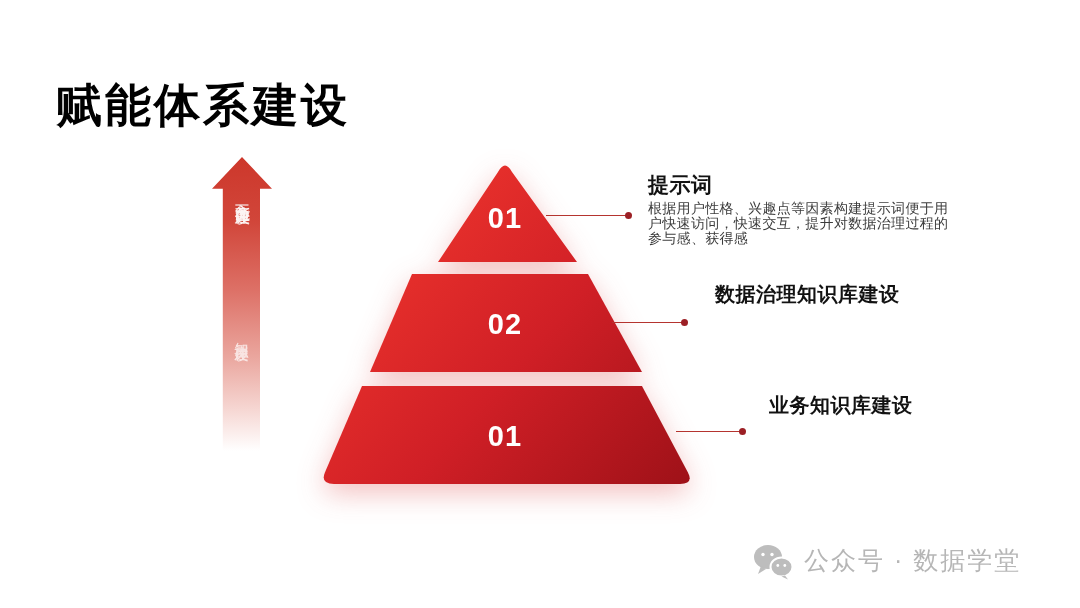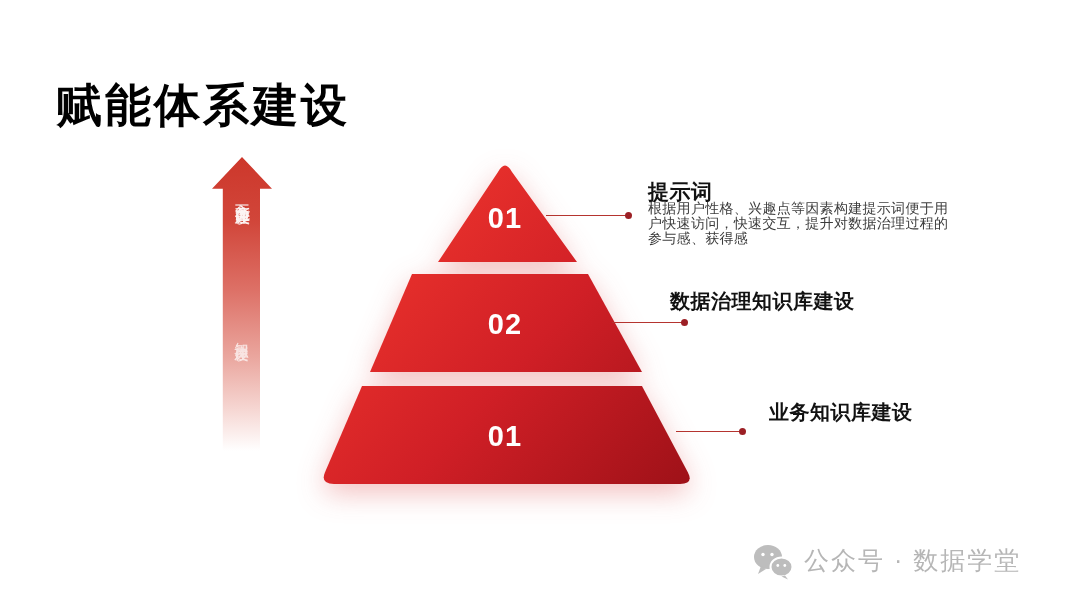--- a/index.html
+++ b/index.html
@@ -95,33 +95,32 @@
   .connector.c3 { left: 676px; top: 428px; }
   .connector.c3 .connector-line { width: 64px; }
 
   
   .ann-title {
     position: absolute;
     font-weight: 700;
     color: #121212;
     font-size: 20px;
     letter-spacing: 0.5px;
-    margin-top: 7px;
   }
   .ann-body {
     position: absolute;
     font-size: 14px;
     line-height: 15px;
     color: #3c3c3c;
     white-space: pre-line;
     letter-spacing: 0.3px;
   }
   .ann1-title { left: 648px; top: 171px; font-size: 21px; }
   .ann1-body  { left: 648px; top: 201px; }
-  .ann2-title { left: 670px; top: 281px; }
+  .ann2-title { left: 715px; top: 281px; }
   .ann2-body  { left: 712px; top: 309px; }
   .ann3-title { left: 769px; top: 392px; }
   .ann3-body  { left: 771px; top: 419px; }
 
   
   .watermark {
     position: absolute;
     left: 752px; top: 544px;
     display: flex;
     align-items: flex-start;

